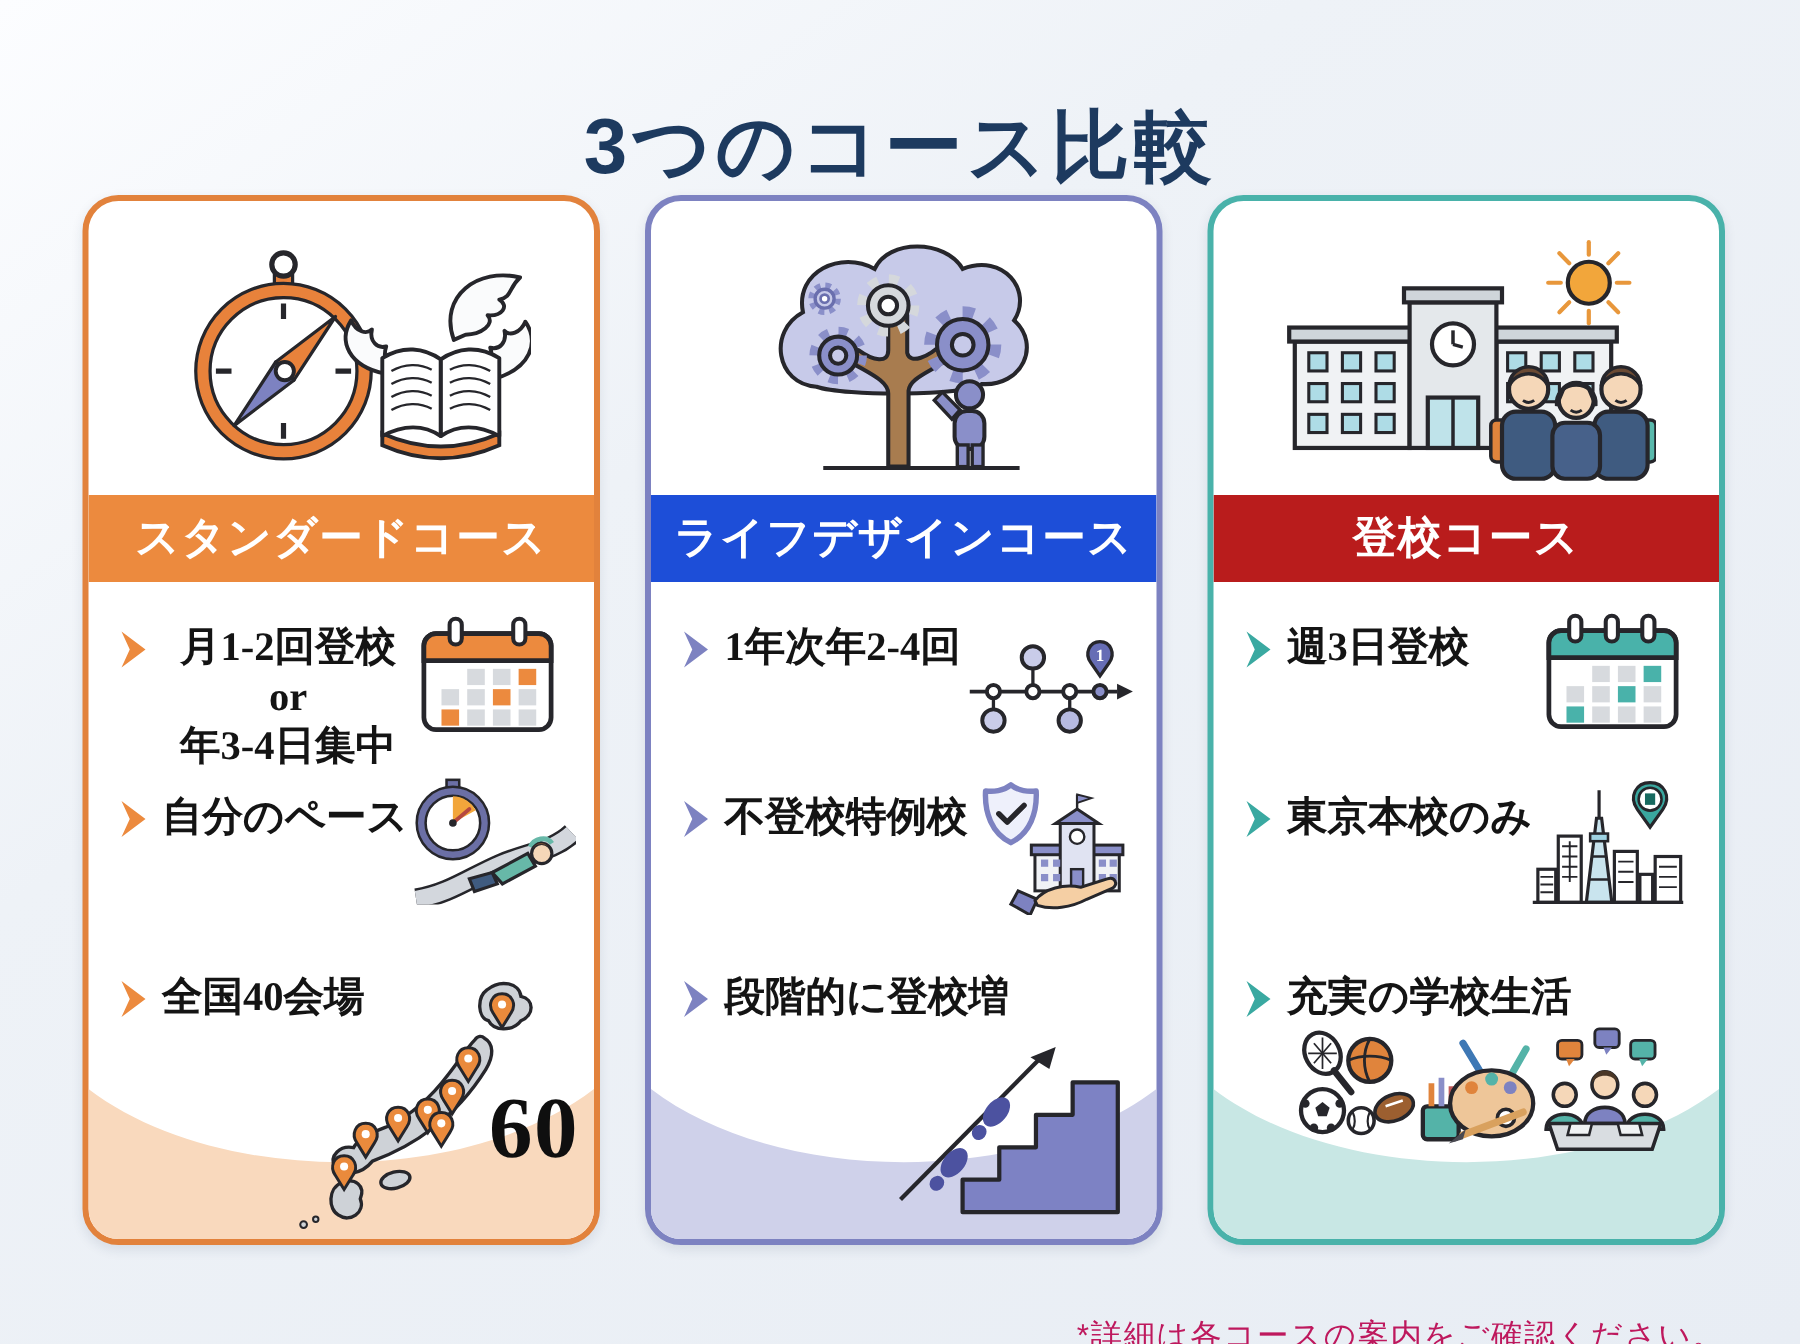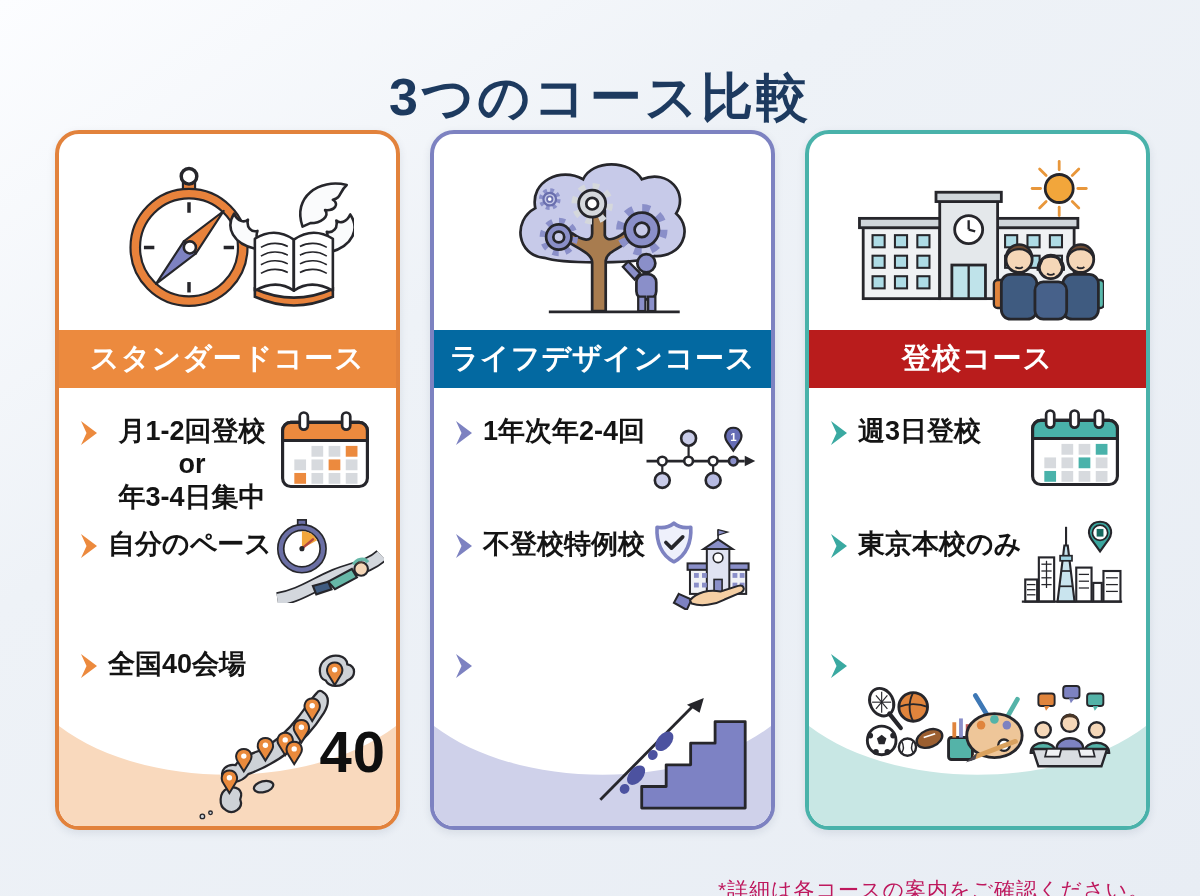--- a/index.html
+++ b/index.html
@@ -13,35 +13,36 @@
   .title {
     position:absolute; top:30px; left:0; width:100%;
     text-align:center; font-size:52px; font-weight:800;
     color:#1d3a5f; letter-spacing:3px;margin-top:33px;
   }
   .cards { position:absolute; top:130px; left:55px; width:1095px; display:flex; gap:30px; }
   .card {
     position:relative; width:345px; height:700px; background:#fff;
     border-radius:24px; border:4px solid; overflow:hidden;
     box-shadow:0 3px 8px rgba(30,50,80,.10);
+    font-family:Liberation Serif, serif;
   }
   .card--orange { border-color:#e2823c; }
   .card--purple { border-color:#7d82c1; }
   .card--teal   { border-color:#49b2aa; }
 
   .hero { position:absolute; top:10px; left:0; width:100%; height:186px;
           display:flex; align-items:center; justify-content:center; z-index:1; }
 
   .band {
     position:absolute; top:196px; left:0; right:0; height:58px;
     display:flex; align-items:center; justify-content:center;
     color:#fff; font-size:29px; font-weight:800; letter-spacing:1px; z-index:1;
   }
   .card--orange .band { background:#ec8a3e; }
-  .card--purple .band { background:#0369a1; }
+  .card--purple .band { background:#1d4ed8; }
   .card--teal   .band { background:#b91c1c; }
 
   .item { position:absolute; left:20px; display:flex; align-items:flex-start; gap:9px; z-index:2; }
   .i1 { top:281px; } .i2 { top:394px; } .i3 { top:514px; }
   .item-text { font-size:27px; font-weight:800; color:#141414; line-height:1.22; white-space:pre-line; }
   .centered { text-align:center; min-width:168px; }
   .chev { flex:0 0 auto; margin-top:5px; }
   .card--orange .chev path { fill:#ec8a3e; }
   .card--purple .chev path { fill:#7d82c1; }
   .card--teal   .chev path { fill:#3aa9a1; }
@@ -194,21 +195,21 @@
           <use href="#jpin" transform="translate(163,28)"></use>
           <use href="#jpin" transform="translate(138,68)"></use>
           <use href="#jpin" transform="translate(126,92)"></use>
           <use href="#jpin" transform="translate(108,106)"></use>
           <use href="#jpin" transform="translate(86,112)"></use>
           <use href="#jpin" transform="translate(62,124)"></use>
           <use href="#jpin" transform="translate(46,148)"></use>
           <use href="#jpin" transform="translate(118,116)"></use>
         </svg>
       </span>
-      <span class="count">40</span>
+      <span class="count">60</span>
 
       <svg class="curve" viewBox="0 0 337 135" preserveAspectRatio="none">
         <path class="curve-fill" d="M0,35 C85,100 252,100 337,35 L337,135 L0,135 Z"></path>
       </svg>
     </section>
 
     <section class="card card--purple">
       <div class="hero">
         <svg viewBox="0 0 230 185" width="208" height="167">
           <path d="M50,115 C20,113 14,74 40,60 C34,30 68,14 93,28 C103,6 145,6 158,28 C188,16 210,44 196,66 C216,84 202,115 172,113 C160,122 70,122 50,115 Z" fill="#c7cae9" stroke="#26262b" stroke-width="3"></path>
@@ -295,20 +296,21 @@
           <path d="M56,100 C64,90 80,86 94,89 L116,82 C122,80 126,86 120,90 L99,99 C86,106 70,108 58,104 Z" fill="#f5cfa4" stroke="#26262b" stroke-width="2.5" stroke-linejoin="round"></path>
         </svg>
       </span>
 
       <div class="item i3">
         <span class="chev">
           <svg viewBox="0 0 20 26" width="20" height="26">
               <path d="M2,1 L18,13 L2,25 L7.5,13 Z"></path>
             </svg>
         </span>
+        <span class="item-text">段階的に登校増</span>
       </div>
       <span class="side-icon c2-stairs">
         <svg viewBox="0 0 170 135" width="172" height="127">
           <path d="M56,133 L56,110 L82,110 L82,87 L108,87 L108,64 L134,64 L134,41 L166,41 L166,133 Z" fill="#7d82c4" stroke="#26262b" stroke-width="3" stroke-linejoin="round"></path>
           <line x1="12" y1="124" x2="110" y2="25" stroke="#26262b" stroke-width="3"></line>
           <polygon points="122,16 117.5,31.6 104.1,23.2" fill="#26262b"></polygon>
           <g transform="translate(50,98) rotate(40)">
             <ellipse cx="0" cy="0" rx="7.5" ry="12" fill="#4c52a0"></ellipse>
             <ellipse cx="0" cy="19" rx="5" ry="5.5" fill="#4c52a0"></ellipse>
           </g>
@@ -449,20 +451,21 @@
           <rect x="90" y="10.5" width="8" height="9" fill="#17695f"></rect>
         </svg>
       </span>
 
       <div class="item i3">
         <span class="chev">
           <svg viewBox="0 0 20 26" width="20" height="26">
               <path d="M2,1 L18,13 L2,25 L7.5,13 Z"></path>
             </svg>
         </span>
+        <span class="item-text">充実の学校生活</span>
       </div>
       <span class="side-icon c3-life">
         <svg viewBox="0 0 270 95" width="258" height="91">
           <ellipse cx="30" cy="21" rx="12" ry="15" transform="rotate(-28 30 21)" fill="#fff" stroke="#26262b" stroke-width="3"></ellipse>
           <line x1="24" y1="14" x2="36" y2="28" stroke="#26262b" stroke-width="1.2"></line>
           <line x1="36" y1="14" x2="24" y2="28" stroke="#26262b" stroke-width="1.2"></line>
           <line x1="30" y1="10" x2="30" y2="32" stroke="#26262b" stroke-width="1.2"></line>
           <line x1="20" y1="21" x2="40" y2="21" stroke="#26262b" stroke-width="1.2"></line>
           <line x1="38" y1="33" x2="50" y2="48" stroke="#26262b" stroke-width="4.5" stroke-linecap="round"></line>
           <circle cx="63" cy="26" r="15" fill="#e0843c" stroke="#26262b" stroke-width="3"></circle>

